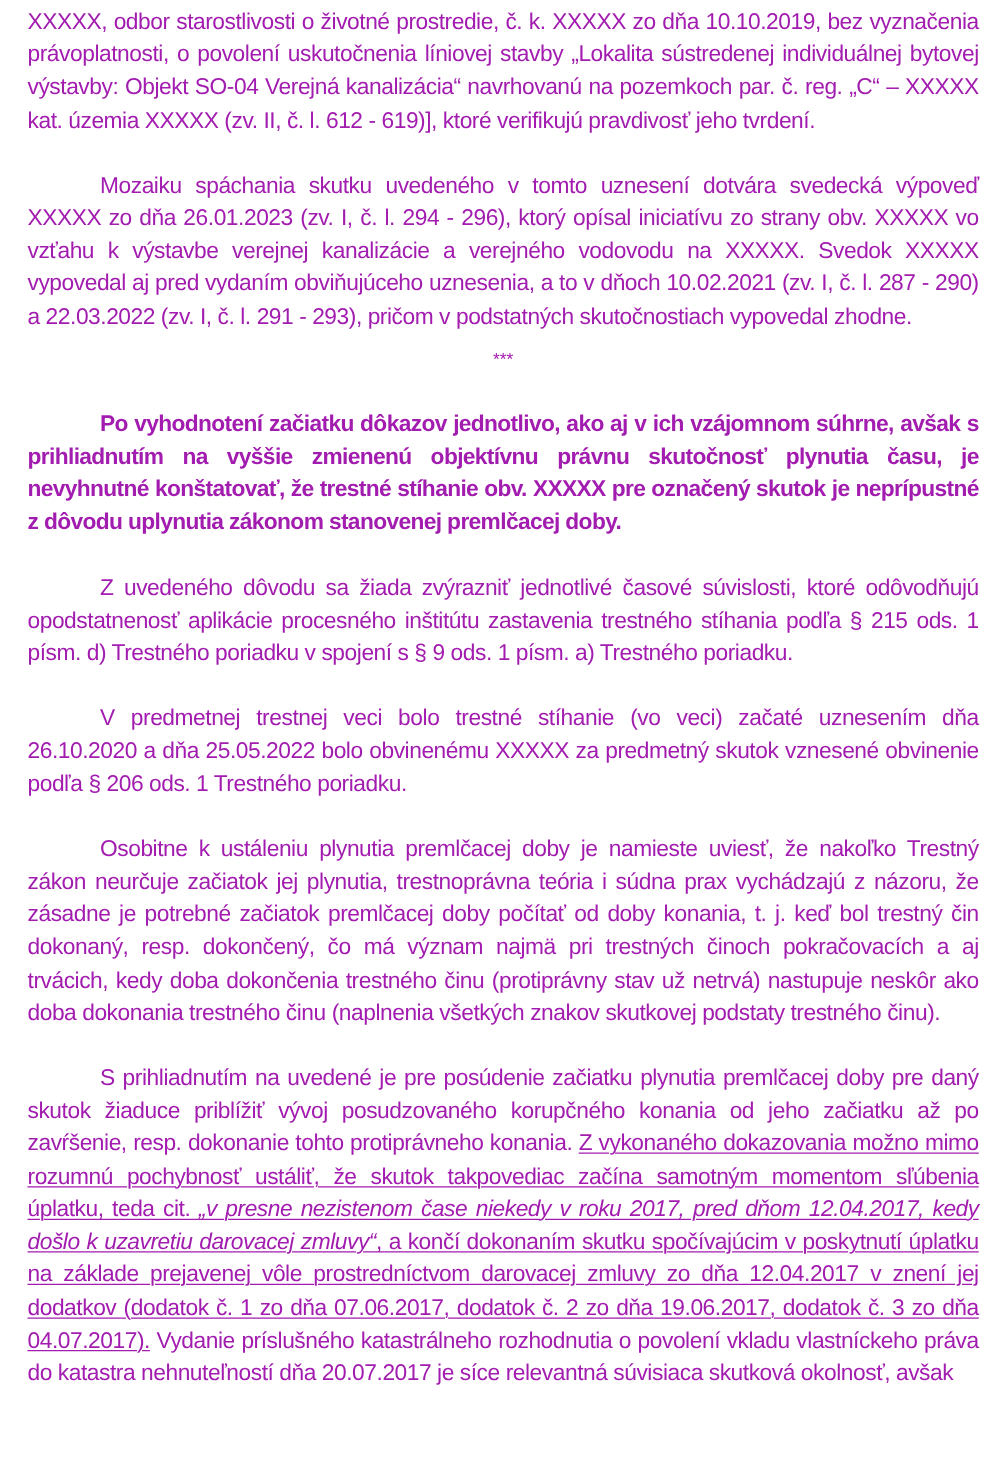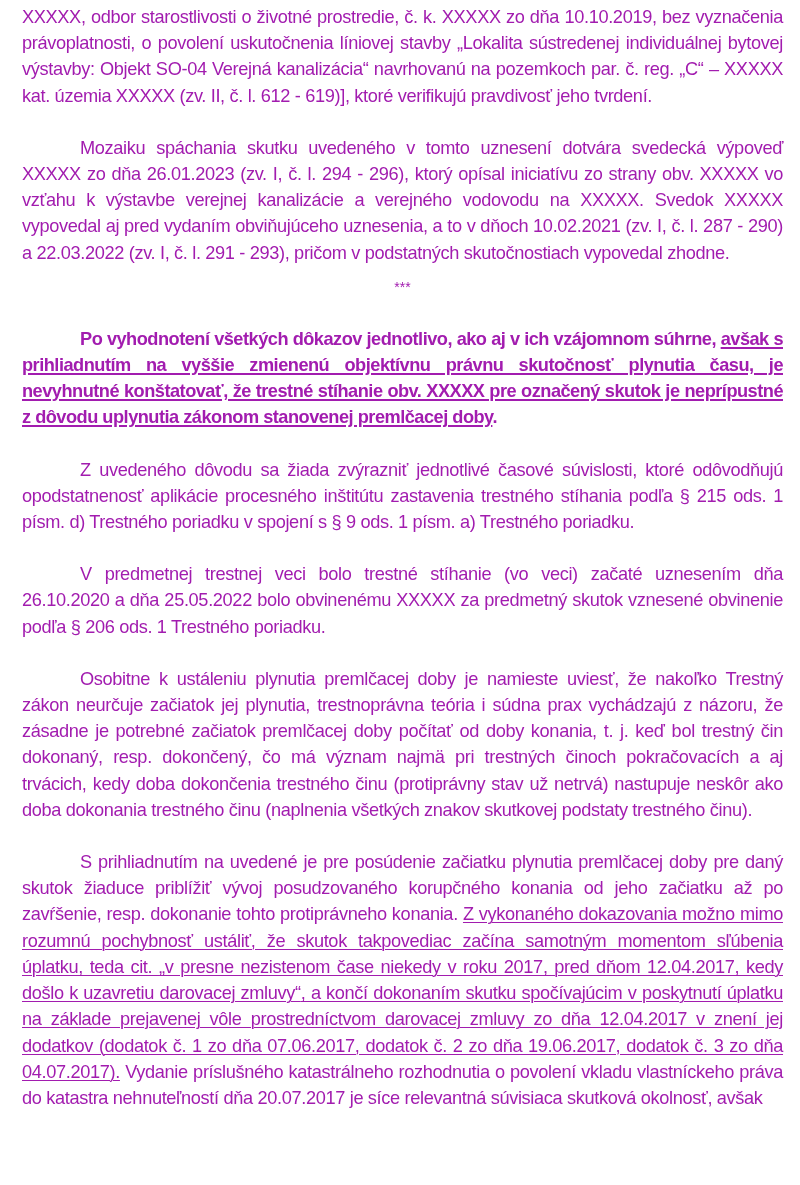--- a/index.html
+++ b/index.html
@@ -8,40 +8,40 @@
     position: absolute; left: 22px; top: 4px; width: 761px;
     font-family: "Liberation Sans", sans-serif;
     font-size: 18.2px; line-height: 26.2px; color: #a21caf;
     letter-spacing: -0.35px;
   }
   p { margin: 0; text-align: justify; text-align-last: left; }
   .indent { text-indent: 58px; }
   .gap { height: 26px; }
   .stars { text-align: center; font-size: 14px; line-height: 26px; height: 26px; letter-spacing: 0; margin-top: 8px; }
   .bold { font-weight: bold; letter-spacing: -0.5px; }
-  .u { text-decoration: underline; text-decoration-thickness: 2px; text-underline-offset: 2px; }
+  .u { text-decoration-thickness: 2px; text-underline-offset: 2px; }
   .ul { text-decoration: underline; text-decoration-thickness: 1px; text-underline-offset: 2px; }
-  .it { }
+  .it { font-style: italic; }
 </style>
 </head>
 <body>
 
 <div class="page">
 
   <p>XXXXX, odbor starostlivosti o životné prostredie, č. k. XXXXX zo dňa 10.10.2019, bez vyznačenia právoplatnosti, o povolení uskutočnenia líniovej stavby „Lokalita sústredenej individuálnej bytovej výstavby: Objekt SO-04 Verejná kanalizácia“ navrhovanú na pozemkoch par. č. reg. „C“ – XXXXX kat. územia XXXXX (zv. II, č. l. 612 - 619)], ktoré verifikujú pravdivosť jeho tvrdení.</p>
 
   <div class="gap"></div>
 
   <p class="indent">Mozaiku spáchania skutku uvedeného v tomto uznesení dotvára svedecká výpoveď XXXXX zo dňa 26.01.2023 (zv. I, č. l. 294 - 296), ktorý opísal iniciatívu zo strany obv. XXXXX vo vzťahu k výstavbe verejnej kanalizácie a verejného vodovodu na XXXXX. Svedok XXXXX vypovedal aj pred vydaním obviňujúceho uznesenia, a to v dňoch 10.02.2021 (zv. I, č. l. 287 - 290) a 22.03.2022 (zv. I, č. l. 291 - 293), pričom v podstatných skutočnostiach vypovedal zhodne.</p>
 
   <div class="stars">***</div>
 
   <div class="gap"></div>
 
-  <p class="indent bold"><span>Po vyhodnotení všetkých dôkazov jednotlivo, ako aj v ich vzájomnom súhrne, </span><span class="u">avšak s prihliadnutím na vyššie zmienenú objektívnu právnu skutočnosť plynutia času, je  nevyhnutné konštatovať, že trestné stíhanie obv. XXXXX pre označený skutok je neprípustné z dôvodu uplynutia zákonom stanovenej premlčacej doby</span><span>.</span></p>
+  <p class="indent bold"><span>Po vyhodnotení začiatku dôkazov jednotlivo, ako aj v ich vzájomnom súhrne, </span><span class="u">avšak s prihliadnutím na vyššie zmienenú objektívnu právnu skutočnosť plynutia času, je  nevyhnutné konštatovať, že trestné stíhanie obv. XXXXX pre označený skutok je neprípustné z dôvodu uplynutia zákonom stanovenej premlčacej doby</span><span>.</span></p>
 
   <div class="gap"></div>
 
   <p class="indent">Z uvedeného dôvodu sa žiada zvýrazniť jednotlivé časové súvislosti, ktoré odôvodňujú opodstatnenosť aplikácie procesného inštitútu zastavenia trestného stíhania podľa § 215 ods. 1 písm. d) Trestného poriadku v spojení s § 9 ods. 1 písm. a) Trestného poriadku.</p>
 
   <div class="gap"></div>
 
   <p class="indent">V predmetnej trestnej veci bolo trestné stíhanie (vo veci) začaté uznesením dňa 26.10.2020 a dňa 25.05.2022 bolo obvinenému XXXXX za predmetný skutok vznesené obvinenie podľa § 206 ods. 1 Trestného poriadku.</p>
 
   <div class="gap"></div>

